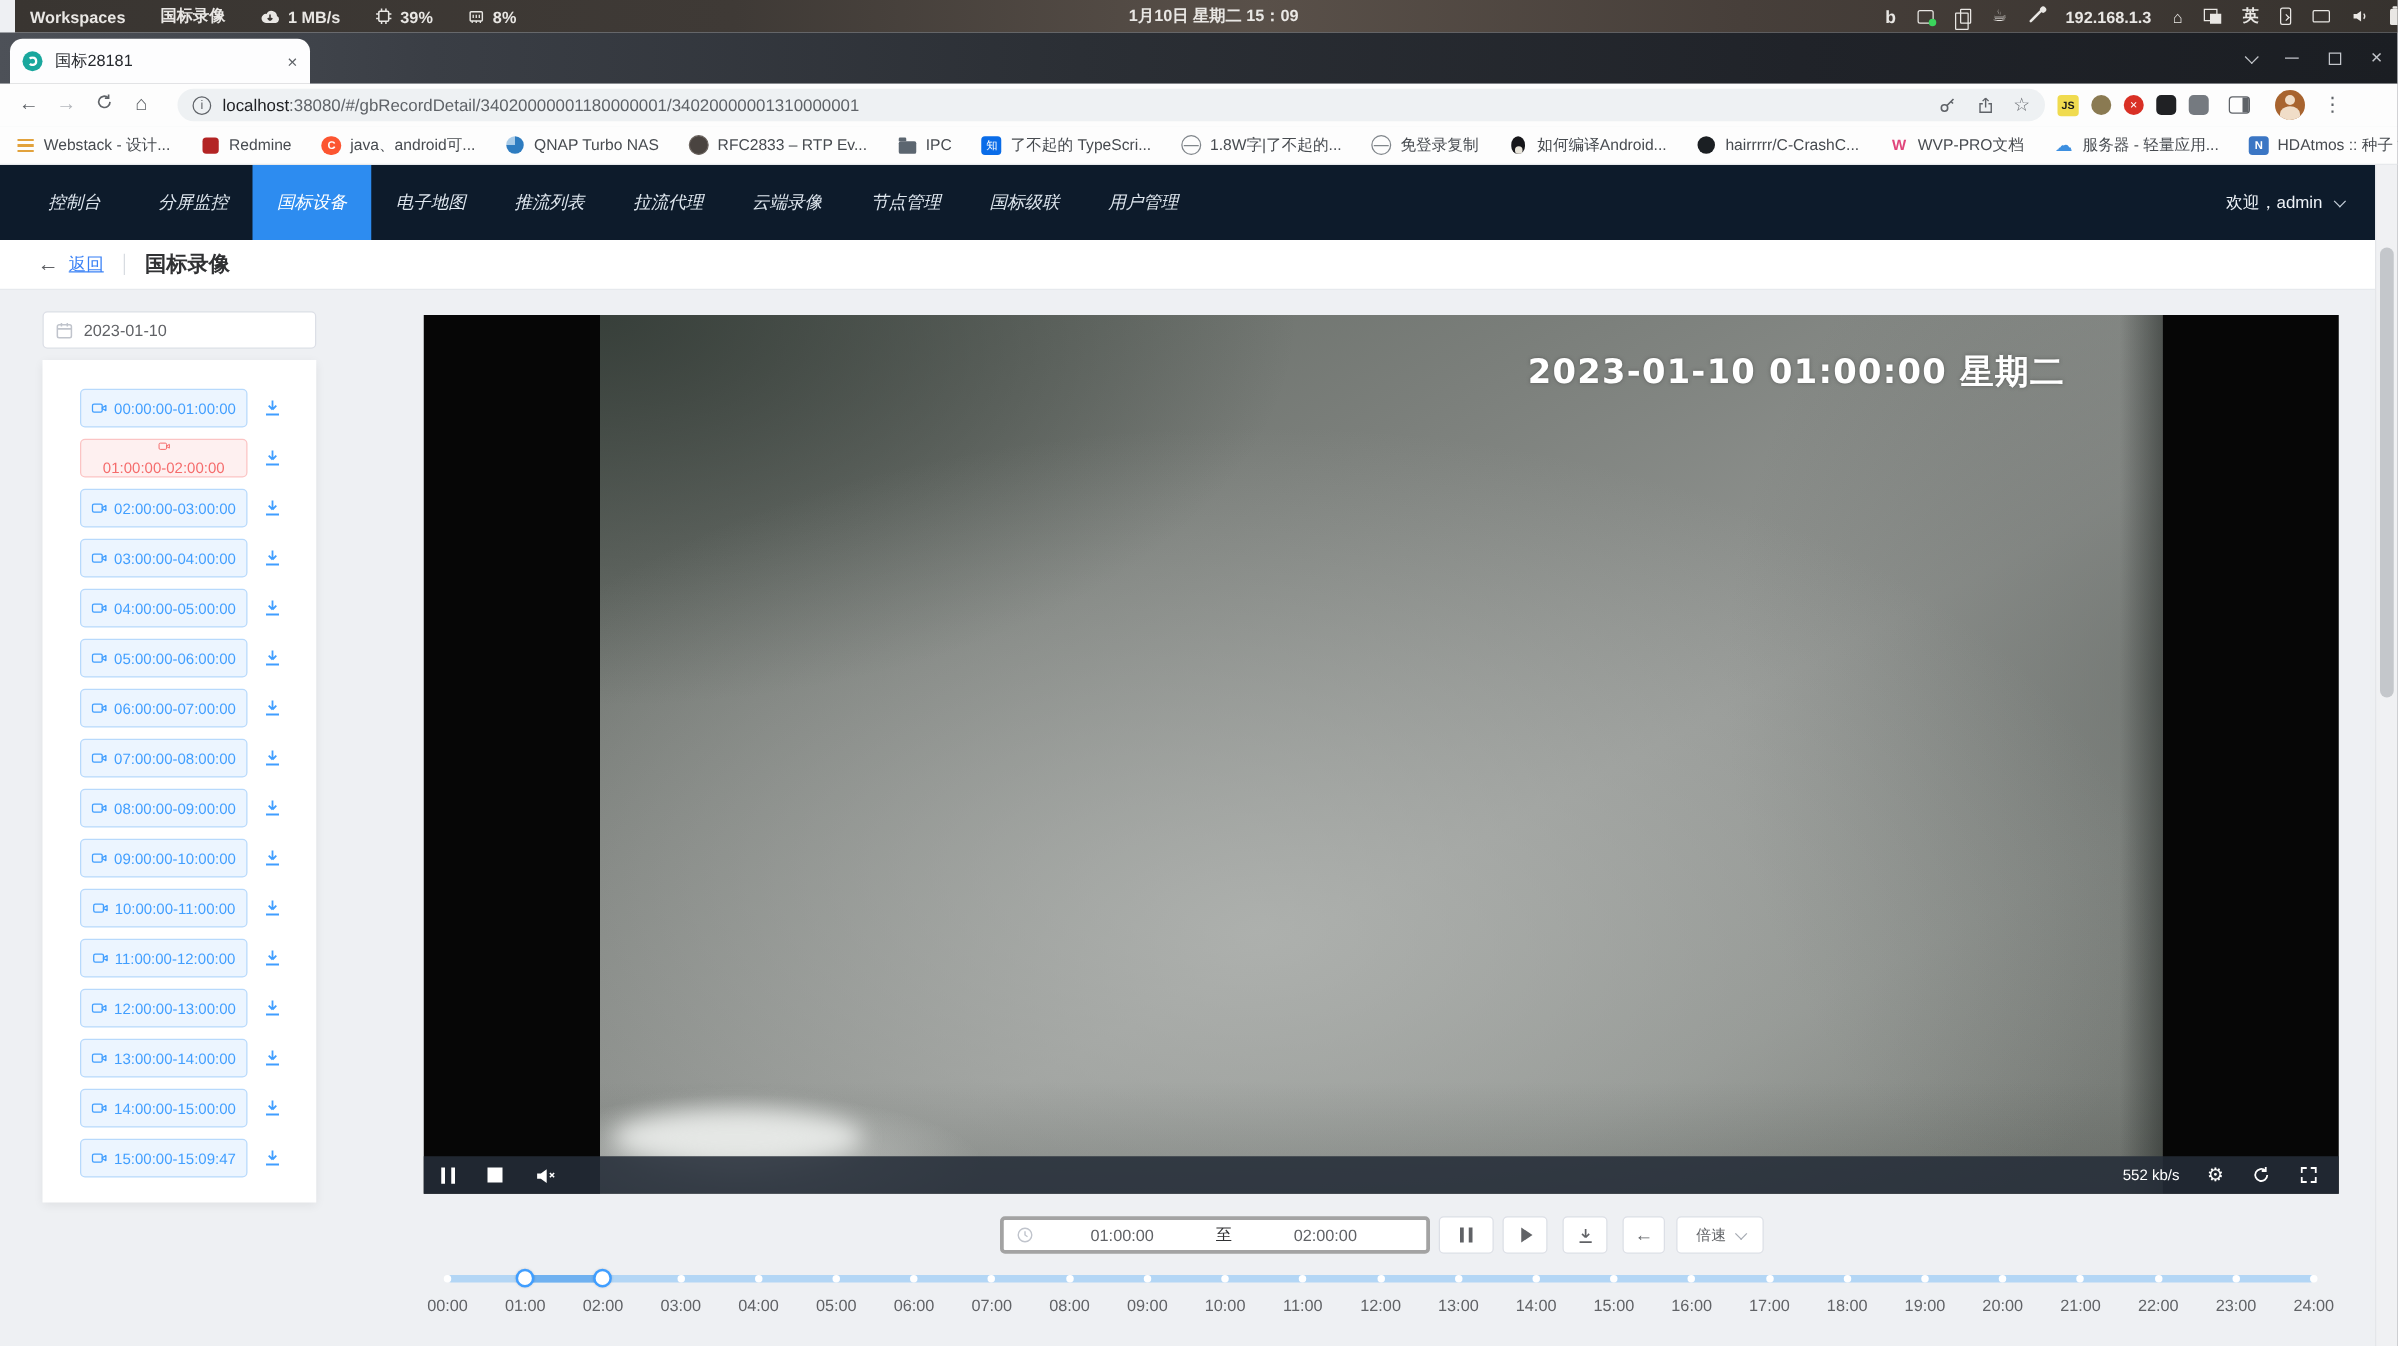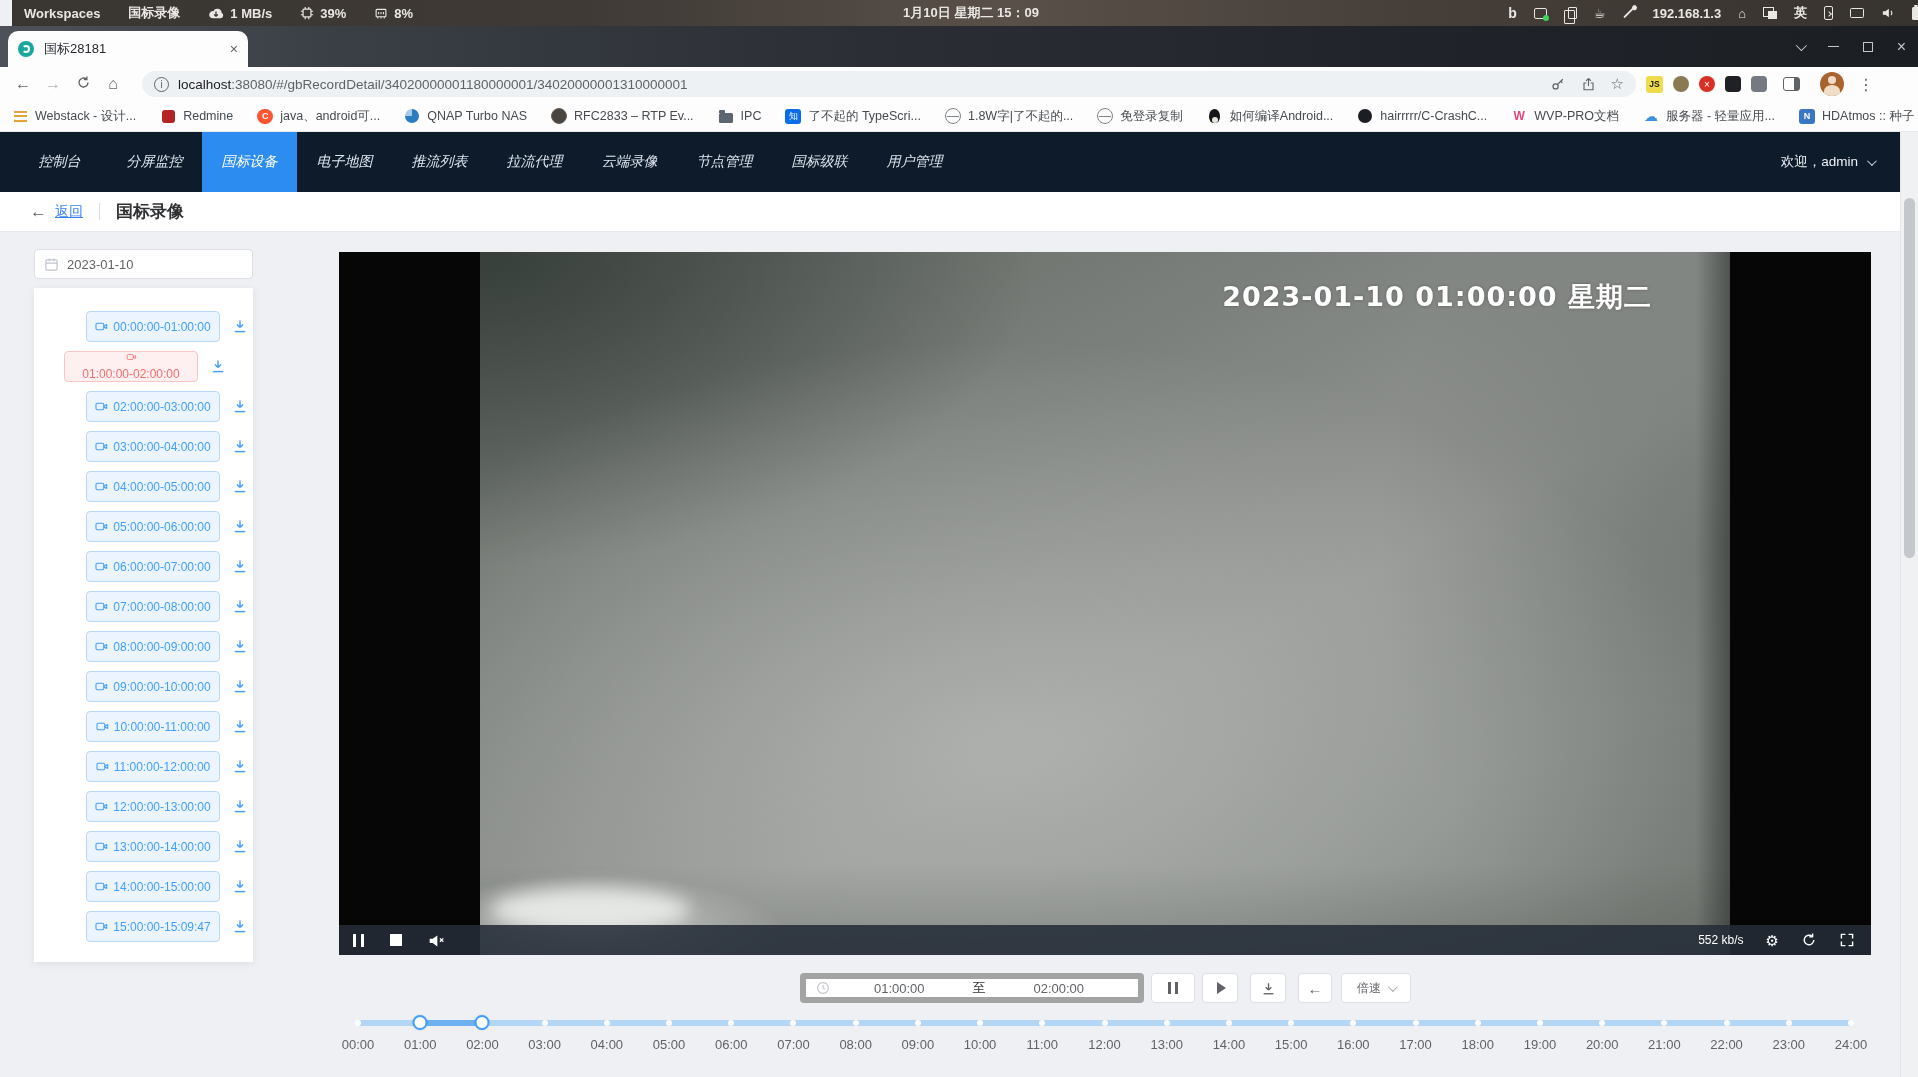--- a/index.html
+++ b/index.html
@@ -111,21 +111,21 @@
   .sh-divider{width:1px;height:17px;background:#d8dce1;margin:0 16px;}
   .sh-title{font-size:17px;font-weight:700;color:#303133;}
 
   
   #datebox{position:absolute;left:34px;top:249px;width:219px;height:30px;background:#fff;border:1px solid #dcdfe6;border-radius:4px;
     display:flex;align-items:center;padding:0 9px;gap:8px;}
   .date-text{font-size:13px;color:#606266;}
   #recordcard{position:absolute;left:34px;top:288px;width:219px;height:674px;background:#fff;box-shadow:0 2px 8px rgba(0,0,0,0.07);padding-top:23px;}
   .rec-row{height:40px;display:flex;align-items:flex-start;padding-left:30px;}
   .pill{width:134px;height:31px;border-radius:4px;display:flex;align-items:center;justify-content:center;gap:5px;font-size:12px;border:1px solid;cursor:pointer;background:#fff;padding:0;}
-  .pill.primary{background:#ecf5ff;border-color:#b7d9fc;color:#409eff;margin-left:22px;}
+  .pill.primary{background:#ecf5ff;border-color:#b7d9fc;color:#409eff;}
   .pill.danger{background:#fef0f0;border-color:#fbc4c4;color:#f56c6c;flex-direction:column;}
   .dl{margin-left:12px;margin-top:7px;color:#409eff;cursor:pointer;background:none;border:none;padding:0;}
 
   
   #player{position:absolute;left:339px;top:252px;width:1532px;height:703px;background:#060606;}
   #video{position:absolute;left:141px;top:0;width:1250px;height:703px;overflow:hidden;
     background:
       radial-gradient(300px 90px at 9% 97%, rgba(236,238,236,0.9), rgba(236,238,236,0) 65%),
       radial-gradient(1000px 560px at 42% 70%, rgba(182,185,182,0.75), rgba(182,185,182,0) 72%),
       radial-gradient(820px 460px at 0% 0%, rgba(52,60,55,0.92), rgba(52,60,55,0) 68%),
@@ -137,21 +137,21 @@
   #osd{position:absolute;top:27px;right:219px;color:#fff;font-size:27px;font-weight:700;letter-spacing:1px;
     text-shadow:0 0 3px rgba(60,60,60,0.55);font-family:"DejaVu Sans","Liberation Sans",sans-serif;white-space:nowrap;}
   #pbar{position:absolute;left:0;bottom:0;width:100%;height:30px;background:rgba(36,44,56,0.88);display:flex;align-items:center;padding:0 14px;gap:26px;}
   .pb-pause{width:11px;height:13px;border-left:3.5px solid #fff;border-right:3.5px solid #fff;}
   .pb-stop{width:12px;height:12px;background:#fff;}
   .pb-right{margin-left:auto;display:flex;align-items:center;gap:22px;padding-right:2px;}
   .bitrate{font-size:12px;color:#fff;}
   .pb-gear{color:#fff;font-size:15px;line-height:1;}
 
   
-  #timebox{position:absolute;left:800px;top:973px;width:344px;height:30px;background:#fff;border:6px solid #a3a3a3;border-radius:4px;
+  #timebox{position:absolute;left:800px;top:973px;width:344px;height:30px;background:#fff;border:3px solid #a3a3a3;border-radius:4px;
     display:flex;align-items:center;padding:0 10px;}
   .tb-time{flex:1;text-align:center;font-size:13px;color:#606266;}
   .tb-sep{font-size:13px;color:#303133;padding:0 4px;}
   .cbtn{position:absolute;top:973px;height:30px;background:#fff;border:1px solid #dcdfe6;border-radius:4px;
     display:flex;align-items:center;justify-content:center;color:#606266;cursor:pointer;font-size:12px;}
   #btn-pause{left:1151px;width:44px;}
   .ic-pause{width:10px;height:12px;border-left:3px solid #606266;border-right:3px solid #606266;}
   #btn-play{left:1202px;width:36px;}
   .ic-play{width:0;height:0;border-left:9px solid #606266;border-top:6px solid transparent;border-bottom:6px solid transparent;margin-left:2px;}
   #btn-dl{left:1250px;width:36px;}

